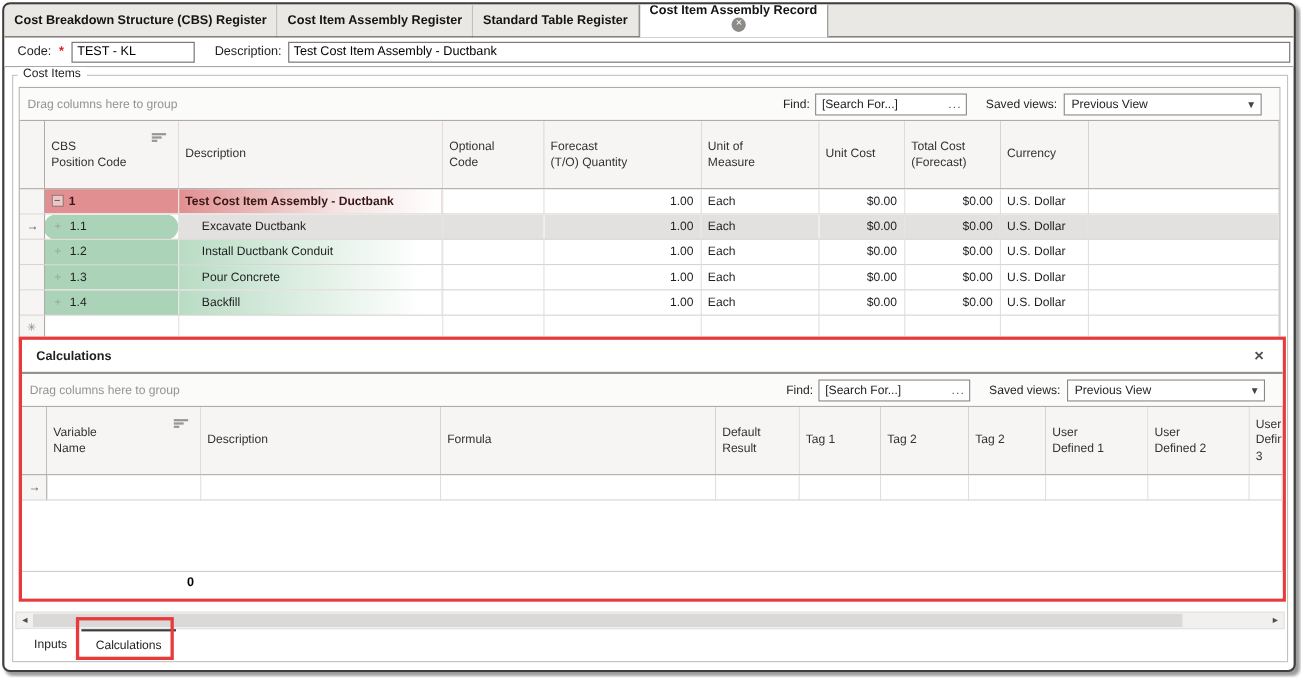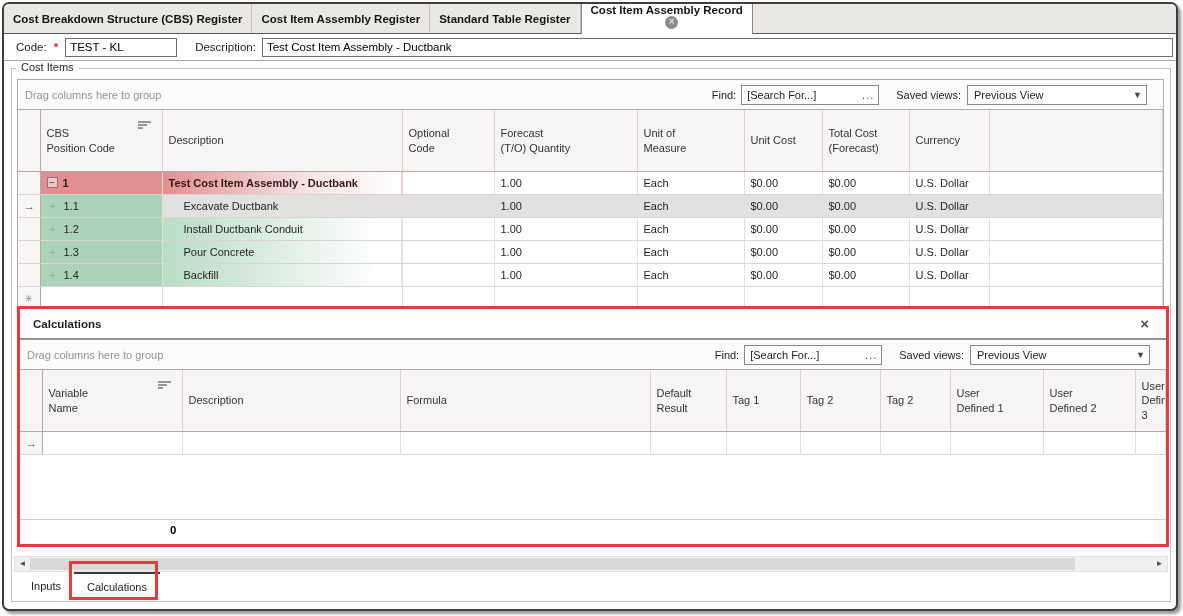--- a/index.html
+++ b/index.html
@@ -52,41 +52,41 @@
   .sv-arrow { width: 17px; text-align: center; color: #444; font-size: 9px; }
 
   table.grid { border-collapse: collapse; table-layout: fixed; width: 100%; font-size: 11px; }
   table.grid th { background: #f6f5f3; border-right: 1px solid #d6d3d0; border-bottom: 1px solid #aeaba8;
                   font-weight: normal; text-align: left; color: #333; padding: 2px 6px;
                   height: 35px; vertical-align: middle; white-space: pre-line; line-height: 1.3; position: relative; }
   table.grid td { height: 23px; border-right: 1px solid #e2e0dd; border-bottom: 1px solid #d7d4d1;
                   padding: 0 6px; white-space: nowrap; overflow: hidden; background: #fff; }
   td.sel, th.sel { background: #f6f5f3 !important; border-right: 1px solid #aeaba8 !important;
                    text-align: center; color: #4a4a4a; padding: 0 2px; }
-  td.num { }
+  td.num { text-align: right; }
   td.ro { background: #f2f1ef; }
 
   .sort-icon { position: absolute; right: 10px; top: 11px; width: 14px; }
   .sort-icon i { display: block; height: 2px; background: #969692; margin-bottom: 1px; }
   .sort-icon i:nth-child(1) { width: 13px; }
   .sort-icon i:nth-child(2) { width: 9px; }
   .sort-icon i:nth-child(3) { width: 5px; }
 
   
   .grid-frame { position: absolute; left: 5px; top: 10px; width: 1147px;
                 border: 1px solid #aeaba8; background: #fff; }
   tr.parent td.c-code { background: #e18f90; font-weight: bold; color: #3a1717; }
   tr.parent td.c-desc { background: linear-gradient(90deg, #e18f90 0%, #f6e3e3 60%, #ffffff 100%);
                         font-weight: bold; color: #3a1717; }
   tr.child td.c-code { background: #abd3b7; }
   tr.child td.c-desc { background: linear-gradient(90deg, #b9dcc4 0%, #ffffff 92%); }
   tr.child td.c-desc .desc-text { margin-left: 15px; }
   tr.selected td { background: #e2e1e0; }
   tr.selected td.c-desc { background: #e2e1e0; }
-  tr.selected td.c-code { background: #abd3b7; }
+  tr.selected td.c-code { background: #abd3b7; border-radius: 11px; }
   tr.selected td.ro { background: #e2e1e0; }
   .expander { display: inline-block; width: 12px; margin-right: 5px; color: #9aab9f; text-align: center; }
   tr.parent .expander { width: 11px; height: 11px; line-height: 9px; border: 1px solid #907272;
                         background: #edc6c6; color: #3c3c3c; font-size: 10px; font-weight: normal;
                         vertical-align: 1px; }
   .new-row-star { color: #8b8b8b; font-size: 10px; }
 
   
   .calc-panel { position: absolute; left: 5px; top: 237px; width: 1152px; height: 241px;
                 border: 3px solid #e8393b; background: #fff; }

